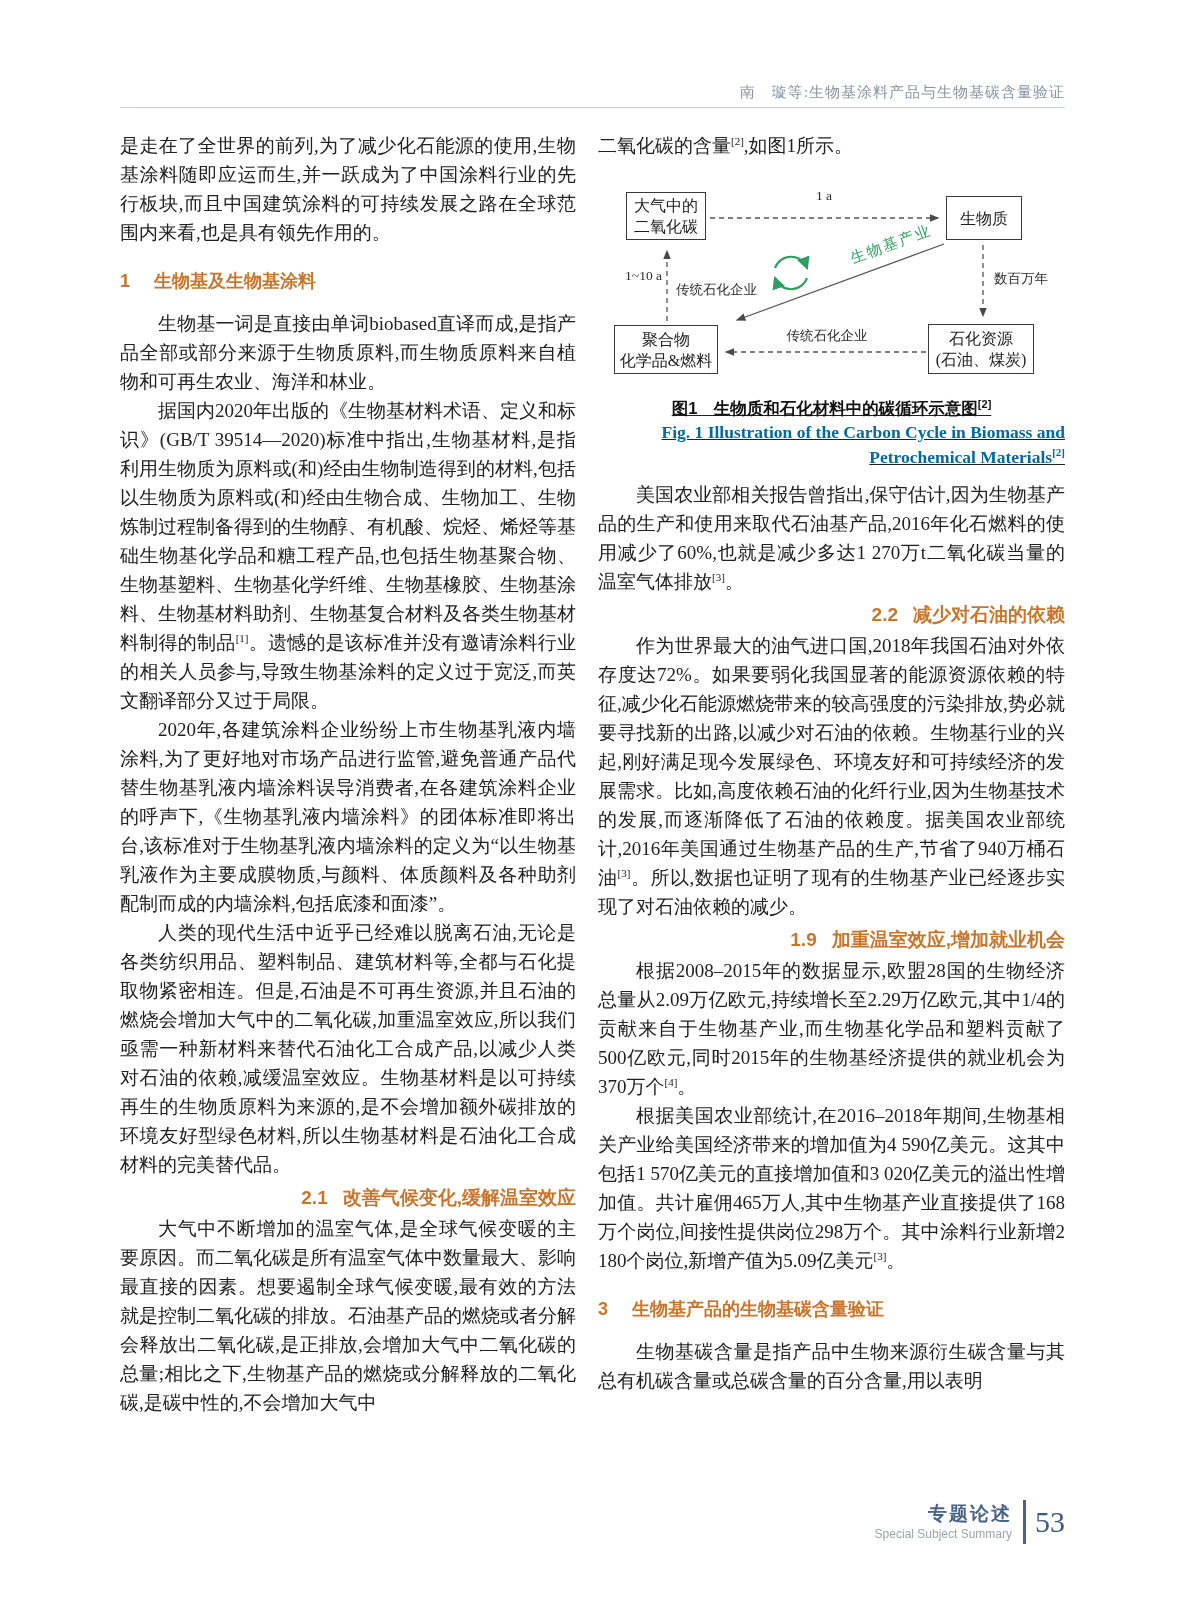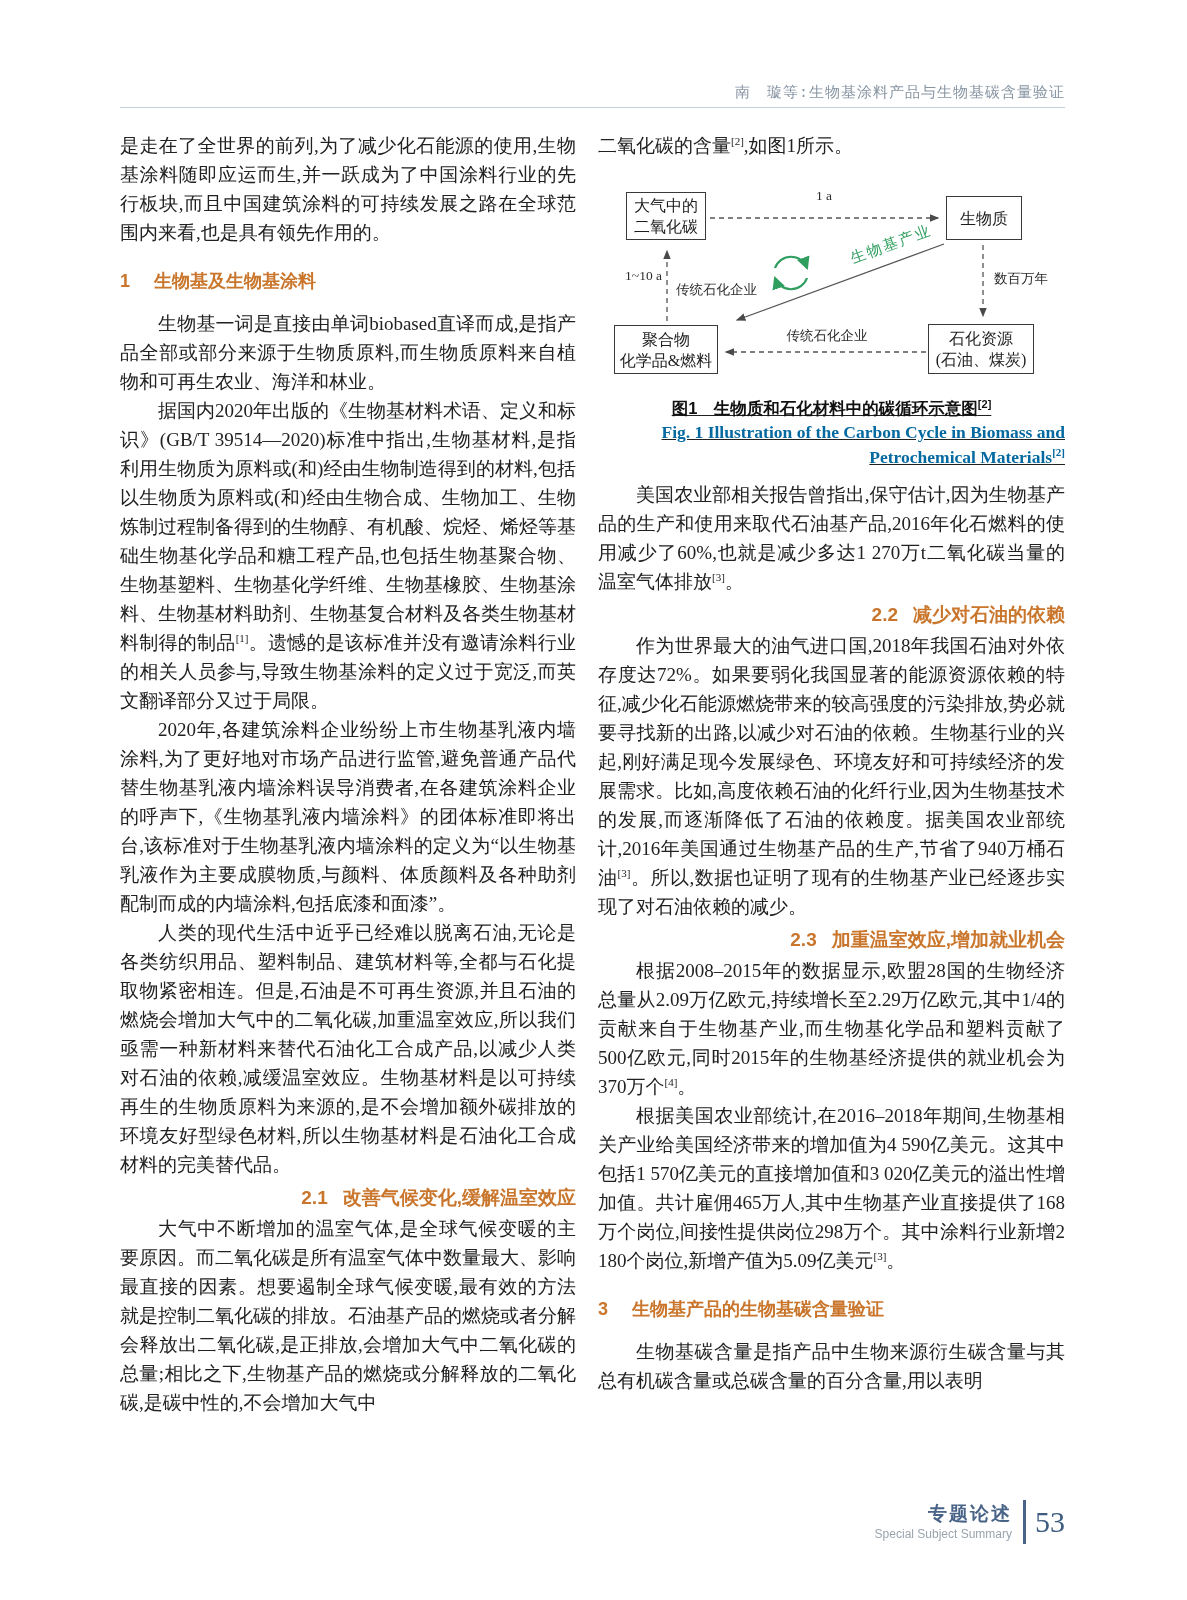--- a/index.html
+++ b/index.html
@@ -6,21 +6,21 @@
   html,body { background:#ffffff; }
   .page {
     position:relative; width:1187px; height:1600px; margin:0 auto;
     background:#ffffff; overflow:hidden;
     font-family:"Liberation Serif","DejaVu Serif",serif; color:#212121;
   }
   
   .running-head {
     position:absolute; top:83px; left:120px; right:122px;
     text-align:right; font-size:15px; color:#8795A3;
-    font-family:Liberation Mono, monospace; letter-spacing:1px;
+    font-family:Liberation Serif, serif; letter-spacing:1px;
   }
   .head-rule { position:absolute; top:107px; left:120px; right:122px; height:1px; background:#C6CFD6; }
 
   
   .col {
     position:absolute; top:131px; width:456px;
     font-size:19px; line-height:29px; text-align:justify; text-justify:inter-ideograph;
   }
   .col.left  { left:120px; }
   .col.right { left:598px; width:467px; }
@@ -155,21 +155,21 @@
           <div><span>Fig. 1 Illustration of the Carbon Cycle in Biomass and</span></div>
           <div><span>Petrochemical Materials</span><sup>[2]</sup></div>
         </div>
       </figcaption>
     </figure>
 
     <div>
         <p class="body-p indent">美国农业部相关报告曾指出,保守估计,因为生物基产品的生产和使用来取代石油基产品,2016年化石燃料的使用减少了60%,也就是减少多达1 270万t二氧化碳当量的温室气体排放<sup>[3]</sup>。</p>
         <div class="sec-h2"><span class="sec-num">2.2</span><span>减少对石油的依赖</span></div>
         <p class="body-p indent">作为世界最大的油气进口国,2018年我国石油对外依存度达72%。如果要弱化我国显著的能源资源依赖的特征,减少化石能源燃烧带来的较高强度的污染排放,势必就要寻找新的出路,以减少对石油的依赖。生物基行业的兴起,刚好满足现今发展绿色、环境友好和可持续经济的发展需求。比如,高度依赖石油的化纤行业,因为生物基技术的发展,而逐渐降低了石油的依赖度。据美国农业部统计,2016年美国通过生物基产品的生产,节省了940万桶石油<sup>[3]</sup>。所以,数据也证明了现有的生物基产业已经逐步实现了对石油依赖的减少。</p>
-        <div class="sec-h2"><span class="sec-num">2.3</span><span>加重温室效应,增加就业机会</span></div>
+        <div class="sec-h2"><span class="sec-num">1.9</span><span>加重温室效应,增加就业机会</span></div>
         <p class="body-p indent">根据2008–2015年的数据显示,欧盟28国的生物经济总量从2.09万亿欧元,持续增长至2.29万亿欧元,其中1/4的贡献来自于生物基产业,而生物基化学品和塑料贡献了500亿欧元,同时2015年的生物基经济提供的就业机会为370万个<sup>[4]</sup>。</p>
         <p class="body-p indent">根据美国农业部统计,在2016–2018年期间,生物基相关产业给美国经济带来的增加值为4 590亿美元。这其中包括1 570亿美元的直接增加值和3 020亿美元的溢出性增加值。共计雇佣465万人,其中生物基产业直接提供了168万个岗位,间接性提供岗位298万个。其中涂料行业新增2 180个岗位,新增产值为5.09亿美元<sup>[3]</sup>。</p>
         <div class="sec-h1"><span class="sec-num">3</span><span>生物基产品的生物基碳含量验证</span></div>
         <p class="body-p indent">生物基碳含量是指产品中生物来源衍生碳含量与其总有机碳含量或总碳含量的百分含量,用以表明</p>
       </div>
   </div>
 
   <div class="footer">
     <div class="footer-txt">
       <div class="footer-cn">专题论述</div>

